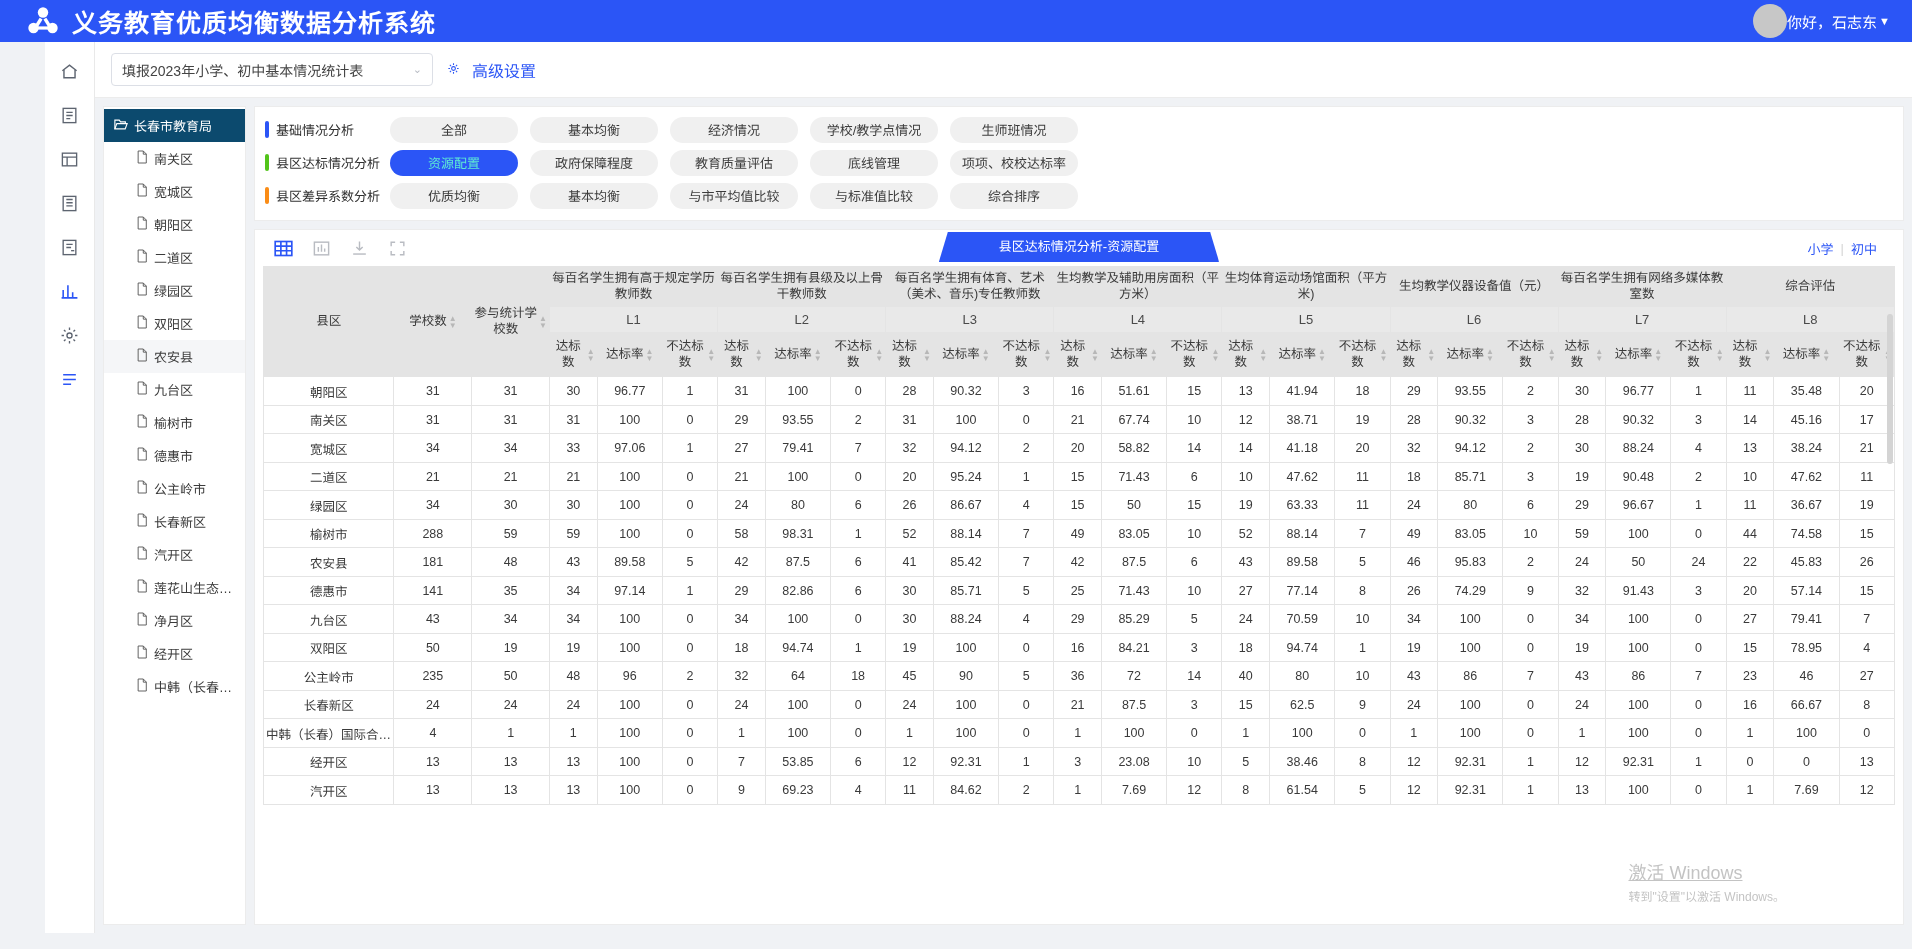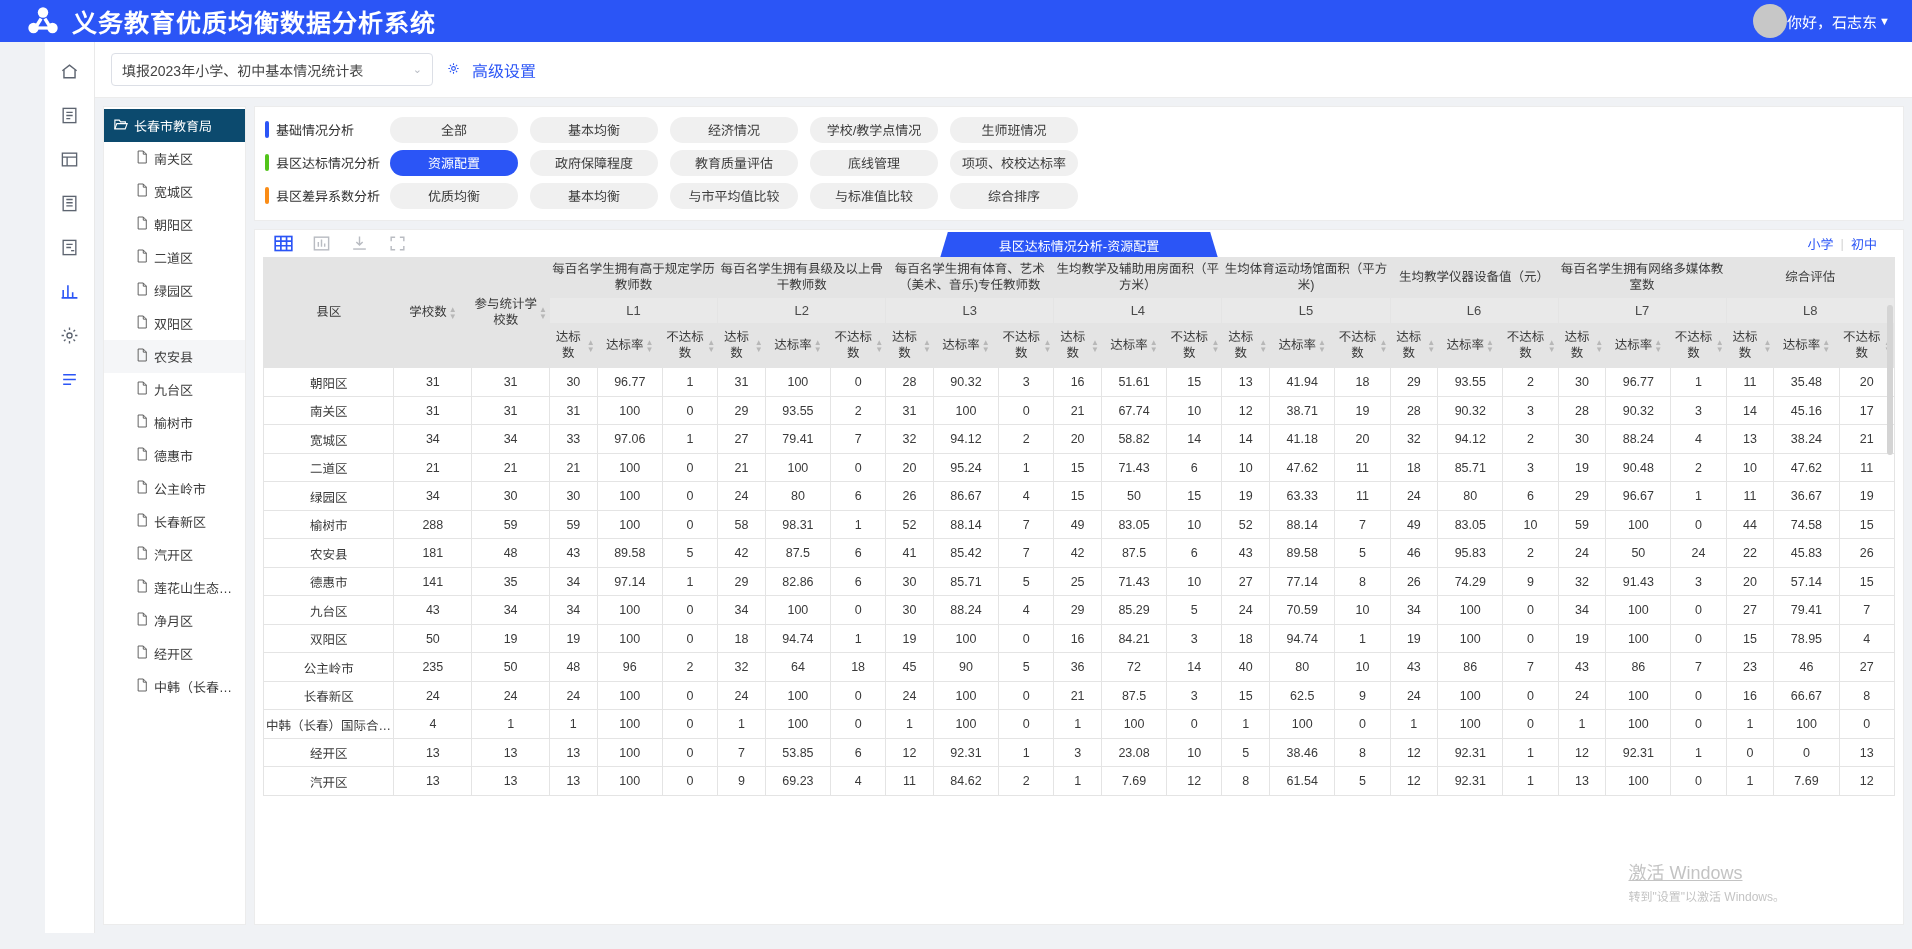--- a/index.html
+++ b/index.html
@@ -180,35 +180,35 @@
     border-radius: 13px;
     background: #f0f0f0;
     color: #3c3c3c;
     font-size: 13px;
     display: flex; align-items: center; justify-content: center;
     margin-right: 12px;
     cursor: pointer;
     white-space: nowrap;
     padding: 0 10px;
   }
-  .chip.active { background: #2b55f6; color: #ffffff; }
+  .chip.active { background: #2b55f6; color: #5eead4; }
 
   
   .table-card {
     background: #fff;
     border: 1px solid #ececec;
     flex: 1;
     min-height: 0;
     display: flex;
     flex-direction: column;
     position: relative;
     padding: 0 8px 0 8px;
   }
   .table-toolbar {
-    height: 27px;
+    height: 36px;
     display: flex;
     align-items: center;
     gap: 14px;
     padding: 0 8px;
     position: relative;
   }
   .tb-icon {
     width: 24px; height: 24px;
     display: flex; align-items: center; justify-content: center;
     color: #b9bcc2;

